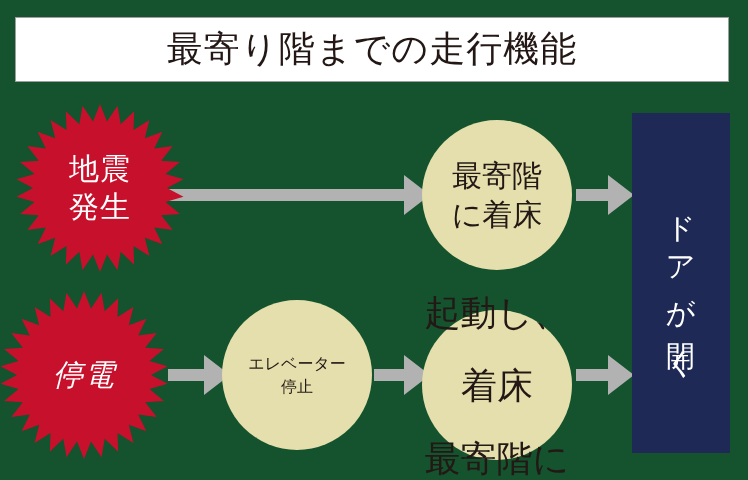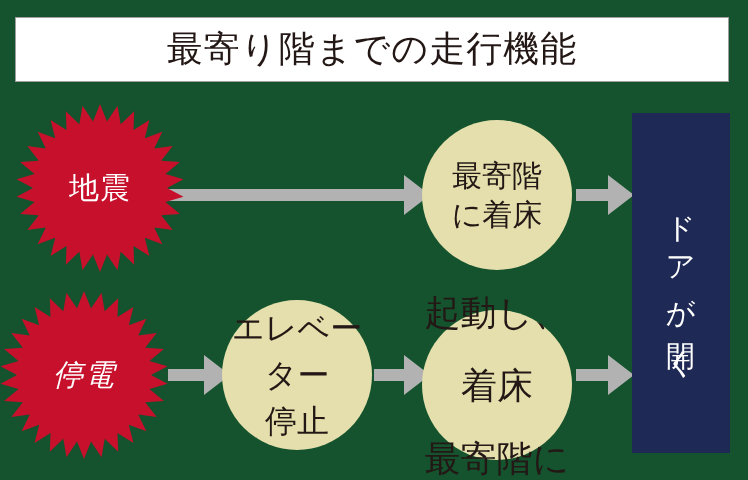--- a/index.html
+++ b/index.html
@@ -84,21 +84,21 @@
     border-radius: 50%;
     background: var(--circle_beige, #e4dfac);
     display: flex; flex-direction: column;
     align-items: center; justify-content: center;
     text-align: center;
     color: var(--text_ink, #231815);
     z-index: 2;
   }
   .circle .line { display: block; }
   .circle-arrive   { left: 422px; top: 120px; font-size: 30px; line-height: 1.3; }
-  .circle-stop     { left: 222px; top: 300px; font-size: 32px; line-height: 1.45; }
+  .circle-stop     { left: 222px; top: 300px; font-size: 16px; line-height: 1.45; }
   .circle-restart  { left: 422px; top: 310px; font-size: 36px; line-height: 1.25; gap: 28px; }
 
   
   .result-panel {
     position: absolute;
     left: 632px; top: 113px;
     width: 98px; height: 340px;
     background: var(--panel_navy, #1e2a55);
     display: flex; align-items: center; justify-content: center;
     z-index: 2;
@@ -141,20 +141,21 @@
     <div class="bar"></div>
     <div class="head"></div>
   </div>
 
   <div class="burst burst1">
     <svg class="burst-svg" viewBox="0 0 168 168" aria-hidden="true">
       <polygon points="84.0,0.0 91.0,17.4 101.5,1.8 104.7,20.3 118.2,7.3 117.5,26.0 133.4,16.0 128.8,34.2 146.4,27.8 138.2,44.6 156.7,42.0 145.2,56.7 163.9,58.0 149.5,70.1 167.5,75.2 151.0,84.0 167.5,92.8 149.5,97.9 163.9,110.0 145.2,111.3 156.7,126.0 138.2,123.4 146.4,140.2 128.8,133.8 133.4,152.0 117.5,142.0 118.2,160.7 104.7,147.7 101.5,166.2 91.0,150.6 84.0,168.0 77.0,150.6 66.5,166.2 63.3,147.7 49.8,160.7 50.5,142.0 34.6,152.0 39.2,133.8 21.6,140.2 29.8,123.4 11.3,126.0 22.8,111.3 4.1,110.0 18.5,97.9 0.5,92.8 17.0,84.0 0.5,75.2 18.5,70.1 4.1,58.0 22.8,56.7 11.3,42.0 29.8,44.6 21.6,27.8 39.2,34.2 34.6,16.0 50.5,26.0 49.8,7.3 63.3,20.3 66.5,1.8 77.0,17.4" fill="#c6102c"></polygon>
     </svg>
     <div class="burst-label">
       <span class="line">地震</span>
+      <span class="line">発生</span>
     </div>
   </div>
 
   <div class="circle circle-arrive">
     <span class="line">最寄階</span>
     <span class="line">に着床</span>
   </div>
 
   <div class="burst burst2">
     <svg class="burst-svg" viewBox="0 0 168 168" aria-hidden="true">

